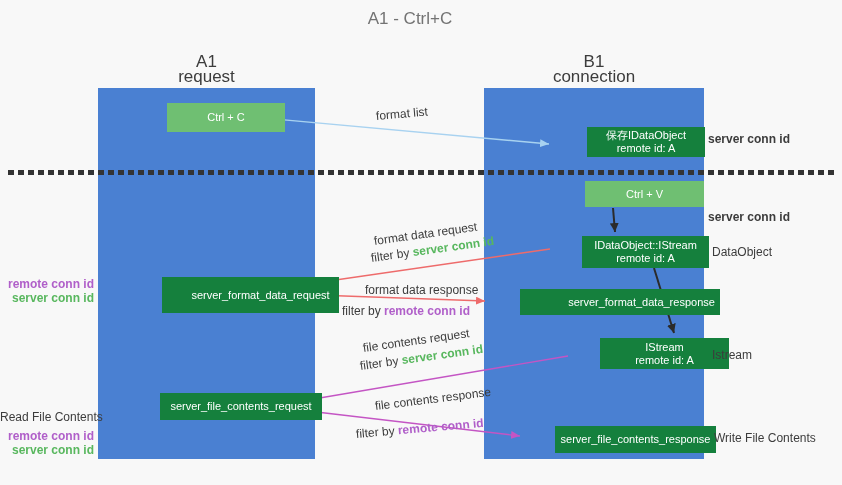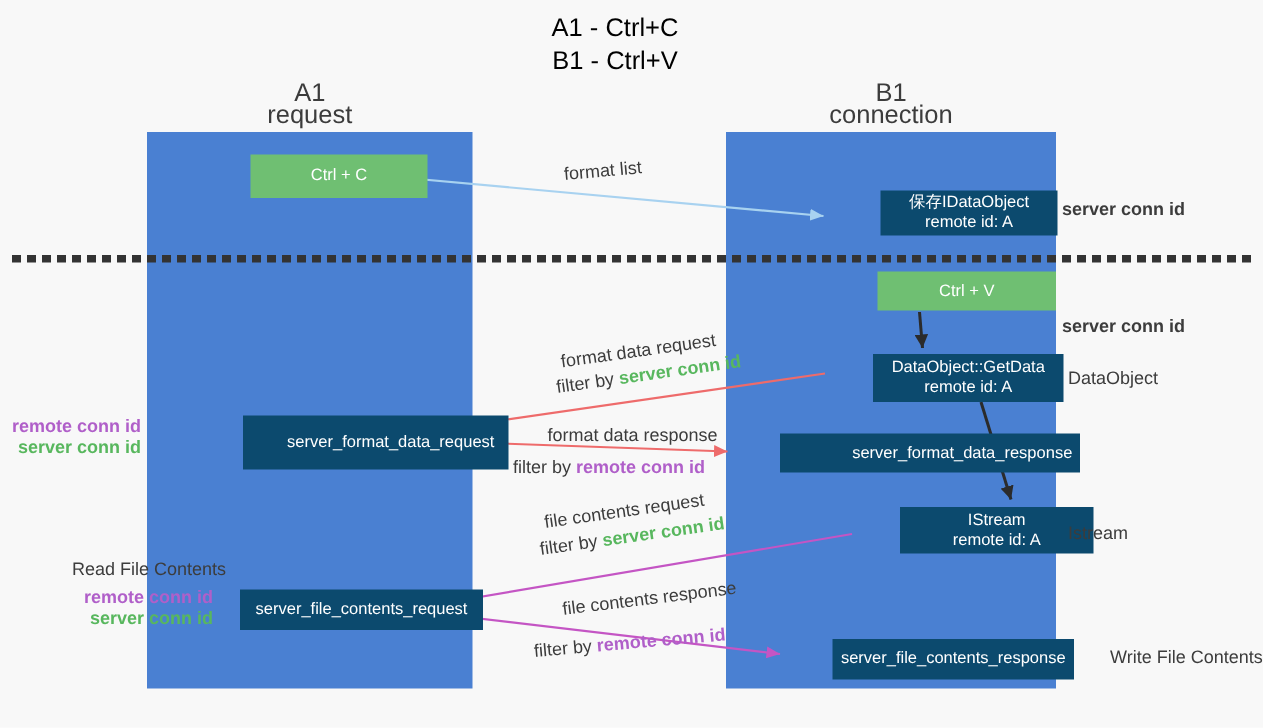--- a/index.html
+++ b/index.html
@@ -3,21 +3,21 @@
 <meta charset="utf-8">
 <style>
   html,body { margin:0; padding:0; }
   .canvas {
     position:relative; width:842px; height:485px;
     background:#f8f8f8; overflow:hidden;
     font-family:"Liberation Sans", sans-serif;
   }
   .title {
     position:absolute; left:0; top:8px; width:820px; text-align:center;
-    font-size:17px; line-height:22px; color:#000000; z-index:6;
+    font-size:17px; line-height:22px; color:#737373; z-index:6;
   }
   .col { position:absolute; top:88px; height:371px; background:#4a80d2; z-index:1; }
   .col-left  { left:98px;  width:217px; }
   .col-right { left:484px; width:220px; }
   .col-header {
     position:absolute; top:54px; text-align:center;
     font-size:17px; line-height:15px; color:#3c3c3c; z-index:6;
   }
   .ch-left  { left:98px;  width:217px; }
   .ch-right { left:484px; width:220px; }
@@ -25,21 +25,21 @@
     position:absolute; left:8px; top:170px; width:830px; height:5px; z-index:2;
     background:repeating-linear-gradient(90deg,#333 0 6px,transparent 6px 10px);
   }
   .arrows { position:absolute; left:0; top:0; z-index:3; pointer-events:none; }
   .node {
     position:absolute; z-index:4; display:flex; flex-direction:column;
     align-items:center; justify-content:center;
     color:#fff; font-size:11px; line-height:13px; text-align:center; white-space:nowrap;margin-left:32px;
   }
   .green  { background:#6fbf72; }
-  .orange { background:#0c4a6e; }
+  .orange { background:#15803d; }
   .n-ctrlc   { left:135px; top:103px; width:118px; height:29px; }
   .n-save    { left:555px; top:127px; width:118px; height:30px; }
   .n-ctrlv   { left:553px; top:181px; width:119px; height:26px; }
   .n-getdata { left:550px; top:236px; width:127px; height:32px; }
   .n-freq    { left:130px; top:277px; width:157px; height:36px;padding-left:20px; }
   .n-fres    { left:488px; top:289px; width:157px; height:26px;padding-left:43px; }
   .n-istream { left:568px; top:338px; width:129px; height:31px; }
   .n-filereq { left:128px; top:393px; width:162px; height:27px; }
   .n-fileres { left:523px; top:426px; width:161px; height:27px; }
   .flabel {
@@ -58,36 +58,35 @@
   .l-fdres { left:365px; top:283px; }
   .l-fr1 { left:342px; top:304px; }
   .l-fcr { left:363px; top:341px; }
   .l-fs2 { left:360px; top:359px; }
   .l-fcres { left:375px; top:399px; }
   .l-fr2 { left:356px; top:427px; }
   .r1 { left:708px; top:132px; }
   .r2 { left:708px; top:210px; }
   .r3 { left:712px; top:245px; }
   .r4 { left:712px; top:348px; }
-  .r5 { left:714px; top:431px;margin-left:26px; }
+  .r5 { left:714px; top:431px; }
   .left-anno { position:absolute; left:0; width:94px; text-align:right; z-index:5;
     font-size:12px; line-height:14px; white-space:nowrap; }
   .la1 { top:277px; }
-  .la2 { top:372px;padding-left:48px; }
+  .la2 { top:410px; }
   .la2 .gap { margin-top:5px; }
   .dark-t { color:#3c3c3c; font-weight:normal; }
 </style>
 </head>
 <body>
 
 <div class="canvas">
 
   <div class="title">
     <div>A1 - Ctrl+C</div>
-    <div>B1 - Ctrl+V</div>
   </div>
 
   <div class="col-header ch-left">
     <div>A1</div>
     <div>request</div>
   </div>
   <div class="col-header ch-right">
     <div>B1</div>
     <div>connection</div>
   </div>
@@ -128,21 +127,21 @@
   <div class="node orange n-save">
     <span>保存IDataObject</span>
     <span>remote id: A</span>
   </div>
 
   <div class="node green n-ctrlv">
     <span>Ctrl + V</span>
   </div>
 
   <div class="node orange n-getdata">
-    <span>DataObject::GetData</span>
+    <span>IDataObject::IStream</span>
     <span>remote id: A</span>
   </div>
 
   <div class="node orange n-freq">
     <span>server_format_data_request</span>
   </div>
 
   <div class="node orange n-fres">
     <span>server_format_data_response</span>
   </div>

